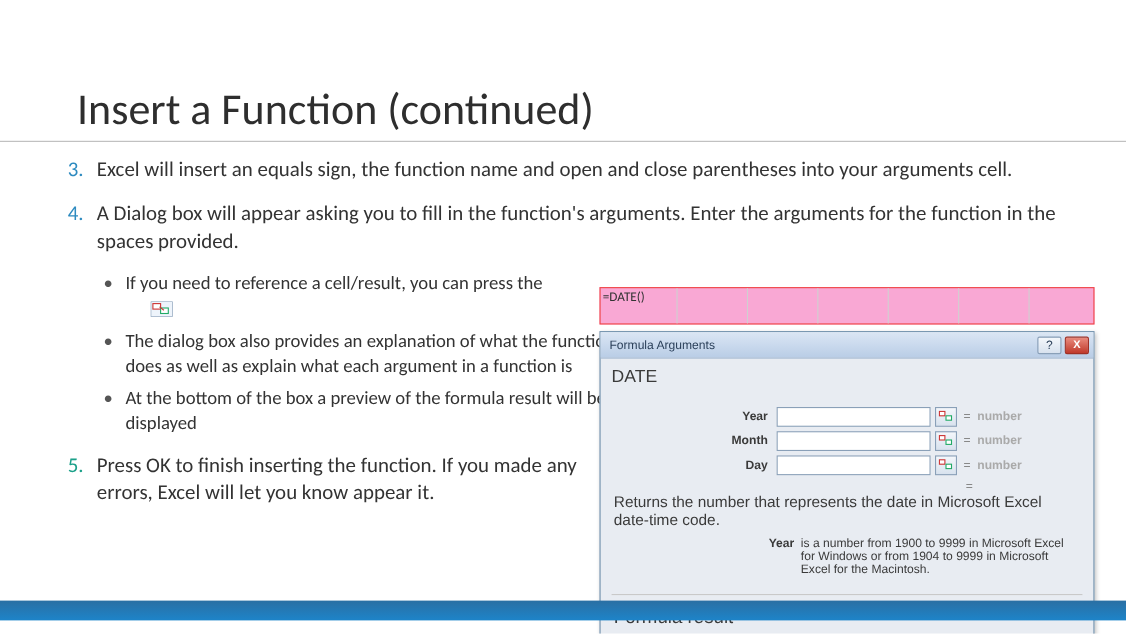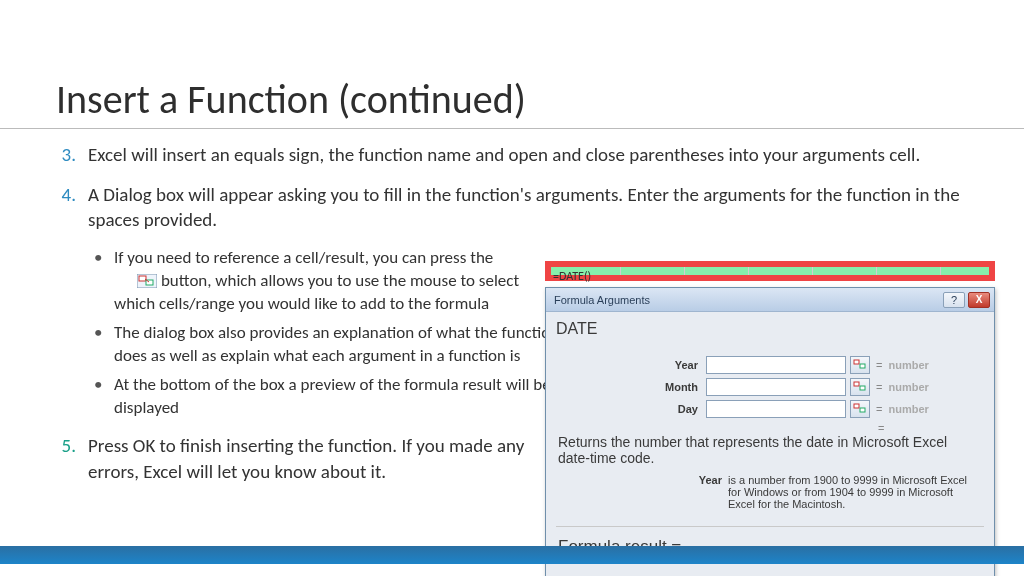--- a/index.html
+++ b/index.html
@@ -1,30 +1,30 @@
 <!DOCTYPE html>
 <html><head>
 <meta charset="utf-8">
 <style>
   * { box-sizing: border-box; margin: 0; padding: 0; }
   html, body { width: 1024px; height: 576px; font-family: "Segoe UI", Calibri, sans-serif; background: #fff; color: #333; overflow: hidden; }
   .slide { position: relative; width: 1024px; height: 576px; }
-  .title { position: absolute; left: 56px; top: 75px; font-size: 40px; font-weight: 300; color: #2e2e2e; }
+  .title { position: absolute; left: 70px; top: 75px; font-size: 40px; font-weight: 300; color: #2e2e2e; }
   .hr { position: absolute; left: 0; top: 128px; width: 1024px; height: 1px; background: #bbb; }
   .content { position: absolute; left: 50px; top: 142px; width: 924px; font-size: 19px; line-height: 1.35; }
   .li3, .li4, .li5 { position: relative; padding-left: 38px; margin-bottom: 14px; }
   .num { position: absolute; left: 0; top: 0; color: #2e8bc0; font-weight: 500; width: 26px; text-align: right; }
   .num.teal { color: #1ba089; }
   .sub { margin-left: 40px; width: 470px; font-size: 17px; }
   .sub-li { position: relative; padding-left: 24px; margin-bottom: 6px; }
   .sub-li::before { content: "•"; position: absolute; left: 4px; top: 0; color: #555; }
   .inline-icon { display: inline-block; width: 20px; height: 14px; vertical-align: -2px; }
   .li5 { width: 510px; margin-top: 14px; }
   .excel-shot { position: absolute; left: 545px; top: 261px; width: 450px; }
-  .cells { display: flex; border: 6px solid #ef4444; background: #86efac; height: 20px; margin-bottom: 6px; }
+  .cells { display: flex; border: 1px solid #ef4444; background: #f9a8d4; height: 34px; margin-bottom: 6px; }
   .cell-a { width: 70px; border-right: 1px solid #d0d0d0; font: 12px/18px Calibri, sans-serif; padding-left: 2px; }
   .cell { width: 64px; border-right: 1px solid #d0d0d0; }
   .dlg { border: 1px solid #6f8fab; background: #e8ecf2; font: 11px "Segoe UI", Tahoma, sans-serif; color: #3a3a3a; box-shadow: 1px 2px 4px rgba(0,0,0,.25); }
   .dlg-title { display: flex; align-items: center; justify-content: space-between; height: 24px; padding: 0 4px 0 8px; background: linear-gradient(#dbe6f4,#b9cde6); border-bottom: 1px solid #9fb5cf; color: #2a3f59; }
   .win-btns { display: flex; gap: 3px; }
   .win-btn { width: 22px; height: 16px; border: 1px solid #8aa0b8; border-radius: 2px; display: flex; align-items: center; justify-content: center; background: linear-gradient(#f4f7fb,#d8e2ee); }
   .win-close { background: linear-gradient(#e98b7e,#c0392b); border-color: #a03025; color: #fff; font-weight: bold; font-size: 10px; }
   .dlg-body { padding: 8px 10px 10px 10px; }
   .fname { font-weight: normal; font-size: 16px; margin-bottom: 18px; }
   .arg-row { display: flex; align-items: center; margin-bottom: 4px; }
@@ -70,29 +70,28 @@
       <div class="sub-li">
         <span>If you need to reference a cell/result, you can press the </span><br>
         &nbsp;&nbsp;&nbsp;&nbsp;&nbsp;&nbsp;<span class="inline-icon">
           <svg viewBox="0 0 20 14">
               <rect x="0" y="0" width="20" height="14" fill="#eef4fb" stroke="#7a94b0"></rect>
               <rect x="2" y="2" width="7" height="5" fill="#fff" stroke="#c33"></rect>
               <rect x="9" y="6" width="7" height="5" fill="#fff" stroke="#2a6"></rect>
               <path d="M8 5 L12 8" stroke="#c33" stroke-width="1"></path>
             </svg>
         </span>
-        <span> button, which allows you to use the mouse to select which cells/range you would like to add to the formula</span>
       </div>
       <div class="sub-li">The dialog box also provides an explanation of what the function does as well as explain what each argument in a function is</div>
       <div class="sub-li">At the bottom of the box a preview of the formula result will be displayed</div>
     </div>
 
     <div class="li5">
       <span class="num teal">5.</span>
-      <span>Press OK to finish inserting the function. If you made any errors, Excel will let you know about it.</span>
+      <span>Press OK to finish inserting the function. If you made any errors, Excel will let you know appear it.</span>
     </div>
   </div>
 
   <div class="excel-shot">
     <div class="cells">
       <div class="cell-a">=DATE()</div>
       <div class="cell"></div>
       <div class="cell"></div>
       <div class="cell"></div>
       <div class="cell"></div>

